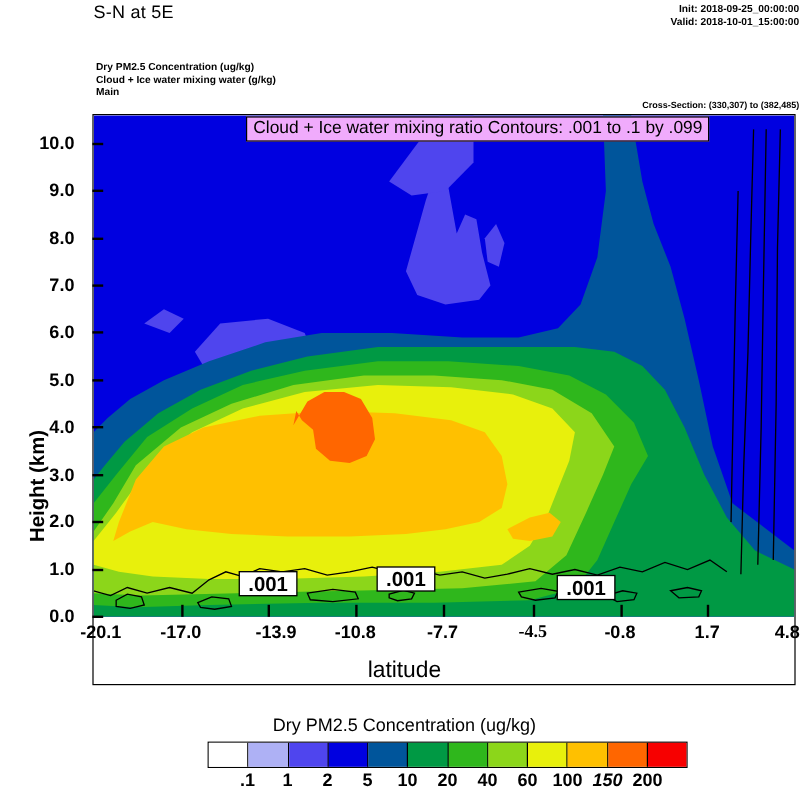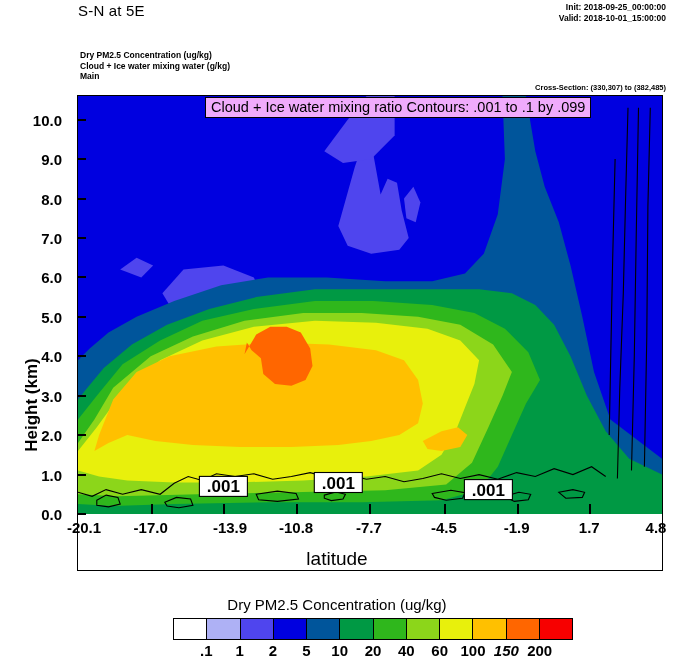--- a/index.html
+++ b/index.html
@@ -112,22 +112,22 @@
     <div class="ytick" style="top: 64.0943px; right: 8px;">9.0</div>
     <div class="ytick" style="top: 24.6604px; right: 8px;">10.0</div>
   </div>
 
 <div class="abs" id="xaxis">
     <div class="xtick" style="left: 84px; top: 2px;">-20.1</div>
     <div class="xtick" style="left: 150.707px; top: 2px;">-17.0</div>
     <div class="xtick" style="left: 230px; top: 2px;">-13.9</div>
     <div class="xtick" style="left: 296.12px; top: 2px;">-10.8</div>
     <div class="xtick" style="left: 368.827px; top: 2px;">-7.7</div>
-    <div class="xtick" style="left: 443.88px; top: 2px;">-4.5</div>
-    <div class="xtick" style="left: 516.586px; top: 2px;">-1.9</div>
+    <div class="xtick" style="left: 443.88px; top: 2px; font-family: Liberation Serif, serif;">-4.5</div>
+    <div class="xtick" style="left: 516.586px; top: 2px;">-0.8</div>
     <div class="xtick" style="left: 589.293px; top: 2px;">1.7</div>
     <div class="xtick" style="left: 656px; top: 2px;">4.8</div>
   </div>
 <div class="abs" id="xlabel">latitude</div>
 
 <div class="abs" id="cb-title">Dry PM2.5 Concentration  (ug/kg)</div>
 <div class="abs" id="cbar">
     <div class="sw" style="background: rgb(255, 255, 255);"></div>
     <div class="sw" style="background: rgb(174, 177, 245);"></div>
     <div class="sw" style="background: rgb(79, 69, 238);"></div>

